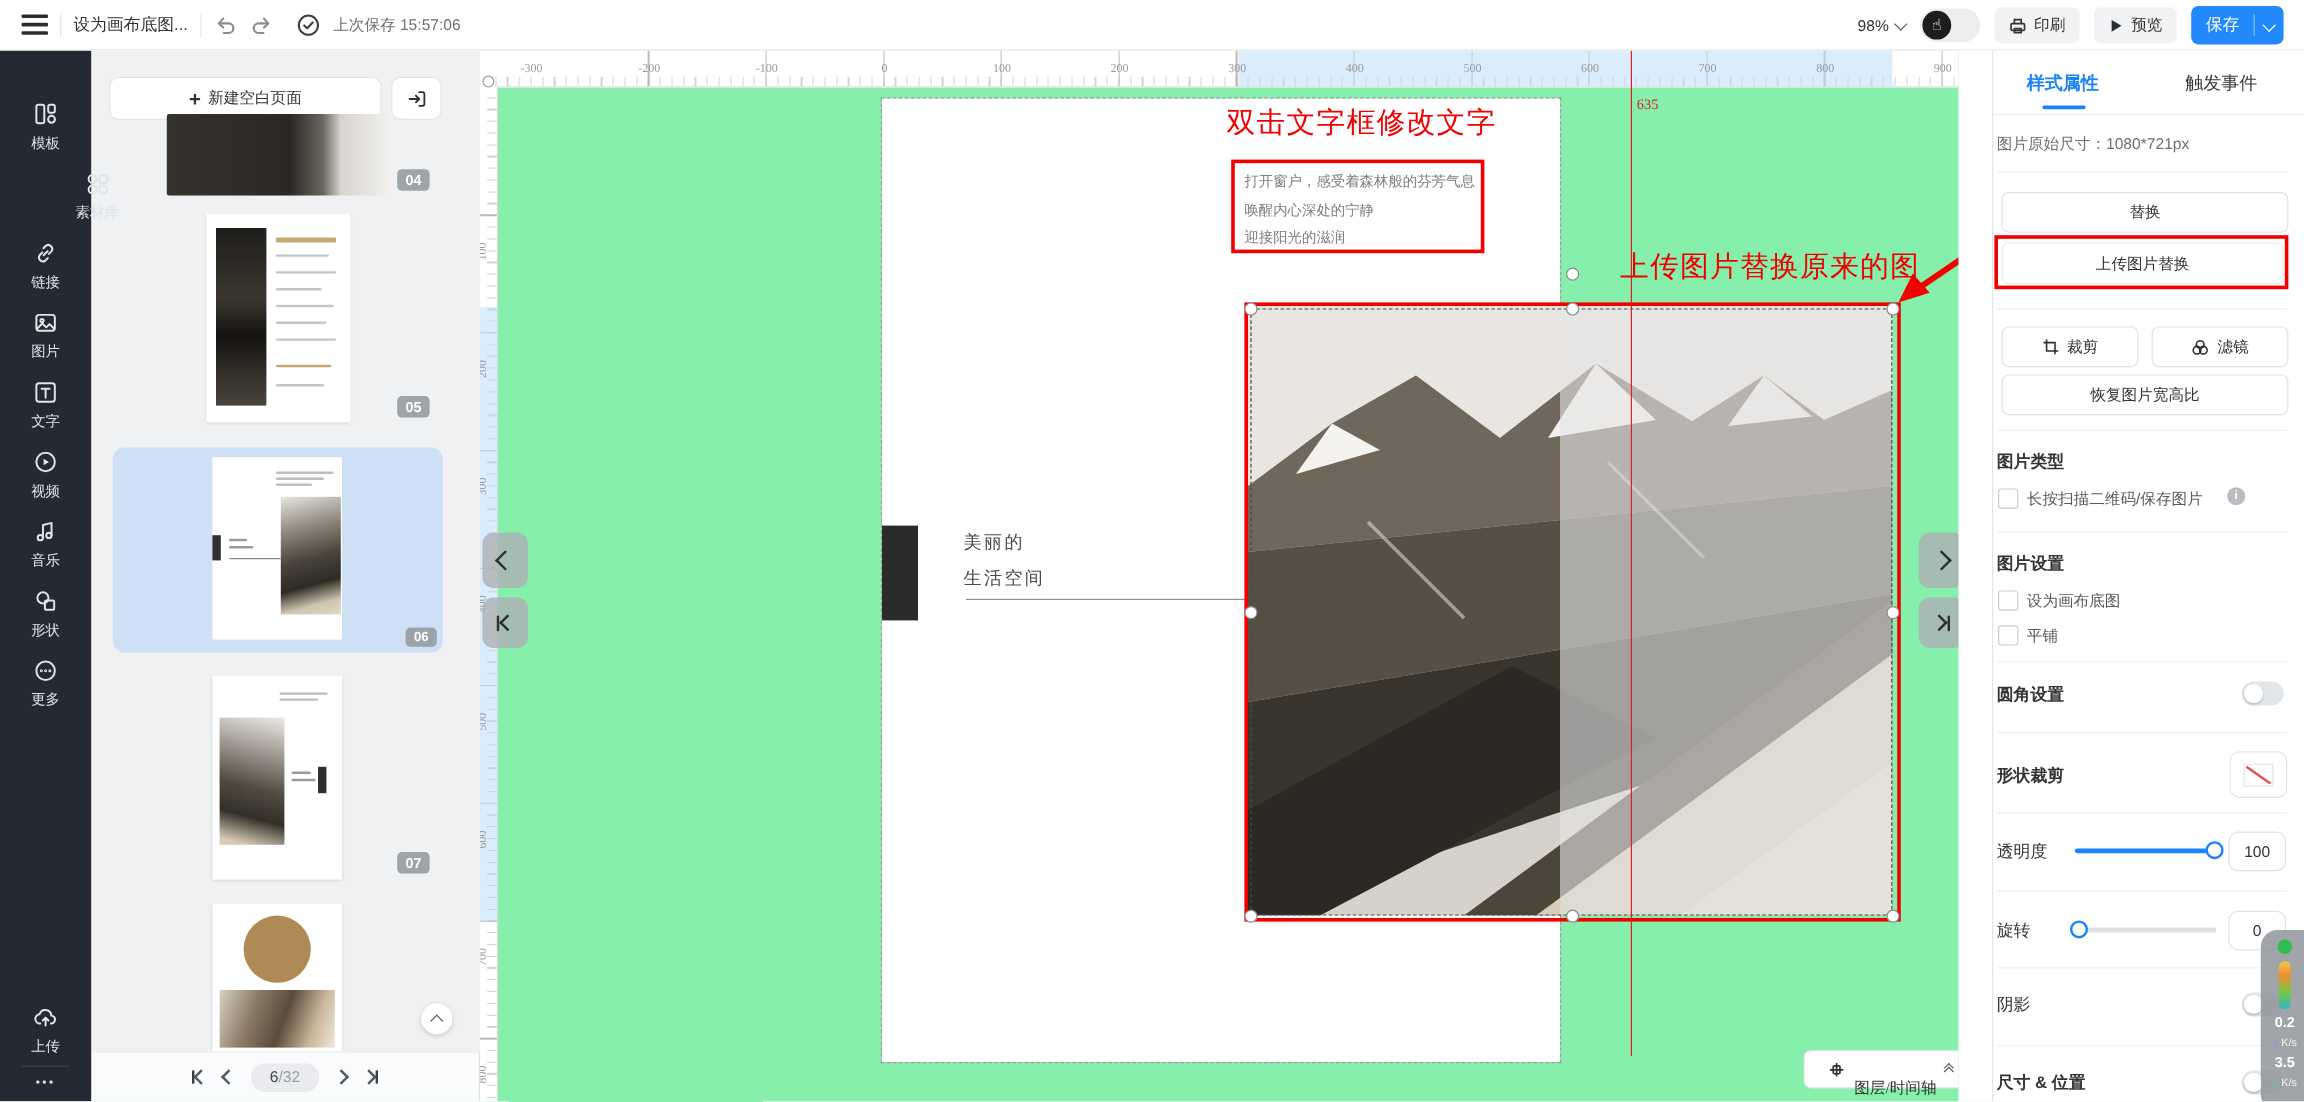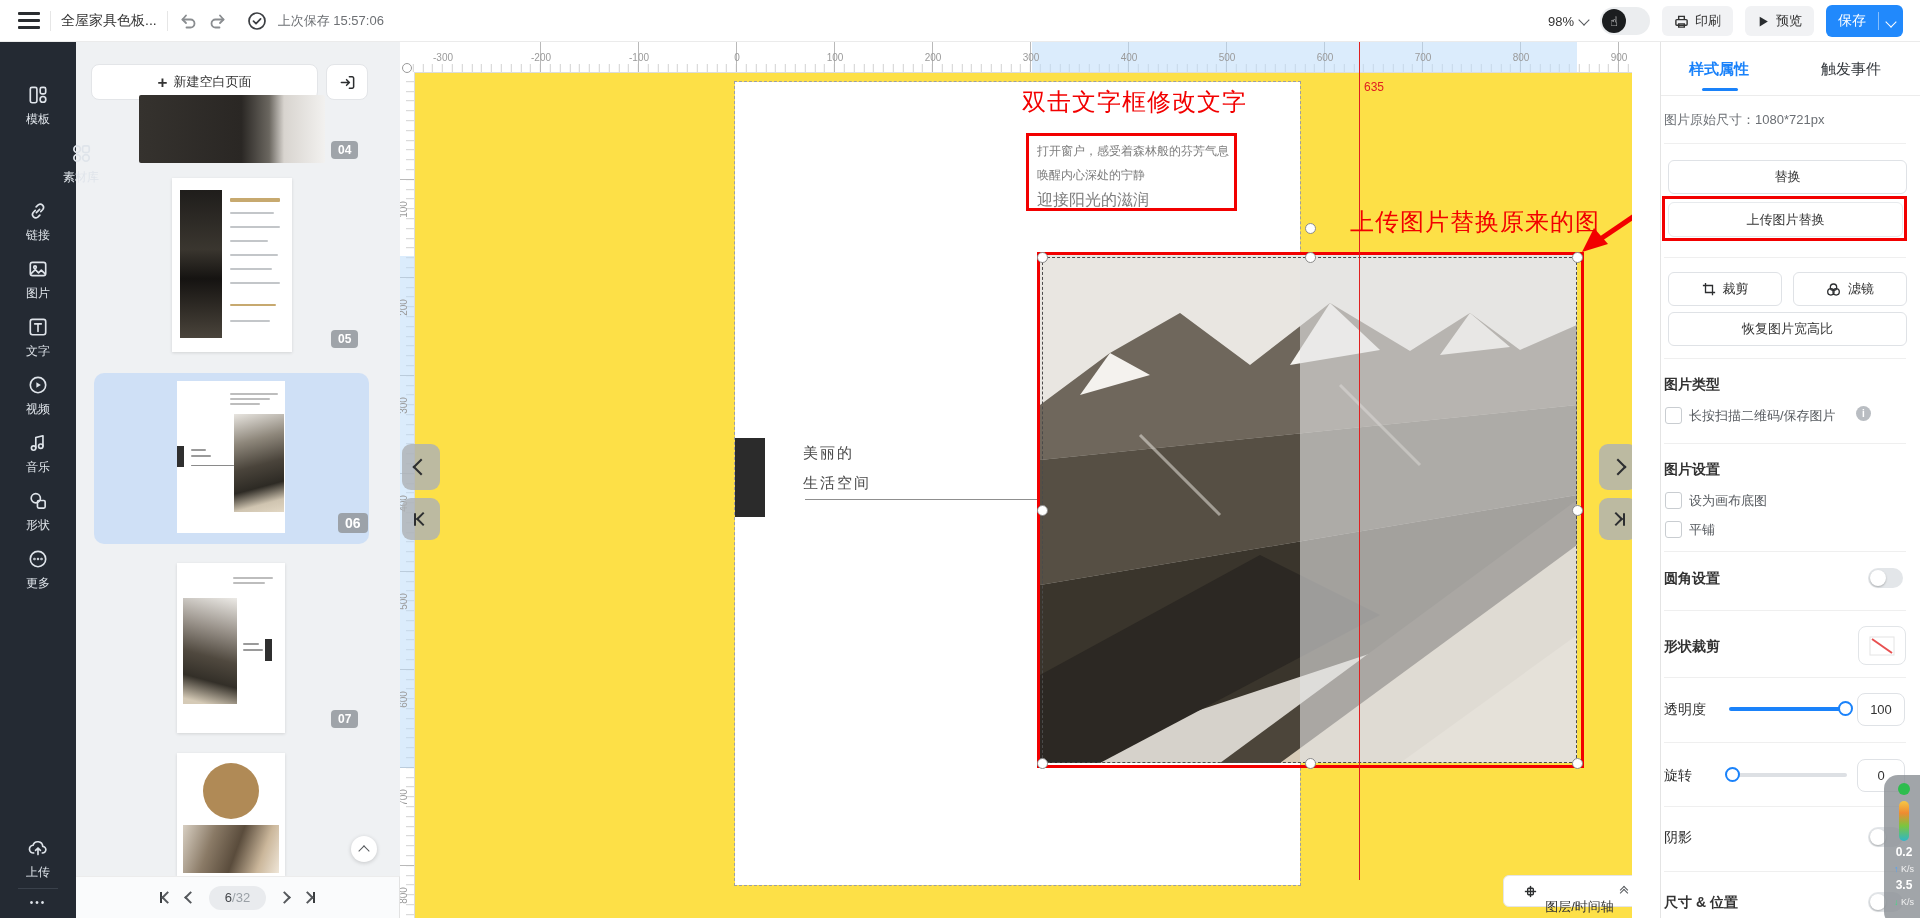--- a/index.html
+++ b/index.html
@@ -17,21 +17,21 @@
   
   #sidebar{left:0;top:42px;width:76px;height:876px;background:#242a33;z-index:25;}
   .sb-item{position:absolute;left:0;width:76px;display:flex;flex-direction:column;align-items:center;gap:5px;color:#dfe4ea;font-size:12px;cursor:pointer;}
   .sb-item svg{stroke:#dfe4ea;fill:none;stroke-width:1.5;stroke-linecap:round;stroke-linejoin:round;}
   
   #pagespanel{left:76px;top:42px;width:324px;height:834px;background:#eff1f3;border-right:1px solid #e2e2e2;overflow:hidden;}
   .badge{position:absolute;background:rgba(150,155,161,.9);color:#fff;font-size:12px;font-weight:bold;border-radius:4px;padding:2px 7px;}
   .wbtn{background:#fff;border:1px solid #e3e5e8;border-radius:8px;display:flex;align-items:center;justify-content:center;color:#333;font-size:13px;gap:6px;}
   .line{position:absolute;background:#c3c6c9;height:2px;border-radius:1px;}
   
-  #canvas{left:400px;top:42px;width:1232px;height:876px;background:#fde047;overflow:hidden;}
+  #canvas{left:400px;top:42px;width:1232px;height:876px;background:#86efac;overflow:hidden;font-family:Liberation Serif, serif;}
   .ruler-h{position:absolute;left:0;top:0;width:1260px;height:30px;background:#fff;border-bottom:1px solid #dcdcdc;
     background-image:
       repeating-linear-gradient(90deg,transparent 0 97px,#b9b9b9 97px 98px),
       repeating-linear-gradient(90deg,transparent 0 8.8px,#d2d2d2 8.8px 9.8px);
     background-size:100% 30px,100% 8px;background-repeat:repeat-x;background-position:43px 0,3.8px 22px;}
   .ruler-v{position:absolute;left:0;top:30px;width:14px;height:846px;background:#fff;border-right:1px solid #dcdcdc;
     background-image:
       repeating-linear-gradient(180deg,transparent 0 97px,#b9b9b9 97px 98px),
       repeating-linear-gradient(180deg,transparent 0 8.8px,#d2d2d2 8.8px 9.8px);
     background-size:14px 100%,8px 100%;background-repeat:repeat-y;background-position:0 10px,6px 0.2px;}
@@ -63,21 +63,21 @@
 
 <div id="app">
 
   <div id="topbar" class="abs flex" style="gap:10px;padding-left:18px;box-sizing:border-box;">
     <div style="display:flex;flex-direction:column;gap:4px;cursor:pointer;">
       <span style="width:22px;height:3px;background:#2a2d30;border-radius:1px;"></span>
       <span style="width:22px;height:3px;background:#2a2d30;border-radius:1px;"></span>
       <span style="width:22px;height:3px;background:#2a2d30;border-radius:1px;"></span>
     </div>
     <span class="vdiv"></span>
-    <span style="font-size:14px;color:#333;max-width:100px;overflow:hidden;white-space:nowrap;">全屋家具色板...</span>
+    <span style="font-size:14px;color:#333;max-width:100px;overflow:hidden;white-space:nowrap;">设为画布底图...</span>
     <span class="vdiv"></span>
     <span style="cursor:pointer;">
       <svg width="20" height="20" viewBox="0 0 20 20" fill="none" stroke="#8a8d90" stroke-width="1.8" stroke-linecap="round" stroke-linejoin="round">
           <path d="M4.5 8.5h8a4 4 0 0 1 0 8h-4"></path>
           <path d="M8 4.5 4.5 8.5 8 12"></path>
         </svg>
     </span>
     <span style="cursor:pointer;">
       <svg width="20" height="20" viewBox="0 0 20 20" fill="none" stroke="#8a8d90" stroke-width="1.8" stroke-linecap="round" stroke-linejoin="round">
           <path d="M15.5 8.5h-8a4 4 0 0 0 0 8h4"></path>
@@ -238,21 +238,21 @@
       <div class="abs" style="left:83px;top:8px;width:108px;height:152px;background:#fff;">
         <div class="line" style="left:53px;top:12px;width:48px;height:1.5px;background:#bdbdbd;"></div>
         <div class="line" style="left:53px;top:17px;width:40px;height:1.5px;background:#bdbdbd;"></div>
         <div class="line" style="left:53px;top:22px;width:30px;height:1.5px;background:#bdbdbd;"></div>
         <div class="abs" style="left:57px;top:33px;width:50px;height:98px;background:linear-gradient(165deg,#e8e5e0 0%,#8e877b 28%,#4a443b 52%,#2d2a24 72%,#cfc4b0 88%,#e3d8c4 100%);"></div>
         <div class="abs" style="left:0;top:65px;width:7px;height:21px;background:#2f2f2f;"></div>
         <div class="line" style="left:14px;top:68px;width:15px;height:2px;background:#9a9a9a;"></div>
         <div class="line" style="left:14px;top:74px;width:20px;height:2px;background:#9a9a9a;"></div>
         <div class="line" style="left:14px;top:84px;width:43px;height:1px;background:#8a8a8a;"></div>
       </div>
-      <div class="badge" style="left:244px;top:140px;font-size:14px;">06</div>
+      <div class="badge" style="left:244px;top:150px;font-size:11px;">06</div>
     </div>
 
     <div class="abs" style="left:101px;top:521px;width:108px;height:170px;background:#fff;box-shadow:0 1px 3px rgba(0,0,0,.12);cursor:pointer;">
       <div class="line" style="left:56px;top:14px;width:40px;height:1.5px;background:#bdbdbd;"></div>
       <div class="line" style="left:56px;top:19px;width:32px;height:1.5px;background:#bdbdbd;"></div>
       <div class="abs" style="left:6px;top:35px;width:54px;height:106px;background:linear-gradient(195deg,#eceae6 0%,#99928a 30%,#50493f 55%,#332f28 75%,#d5cab6 95%);"></div>
       <div class="abs" style="left:88px;top:76px;width:7px;height:22px;background:#2f2f2f;"></div>
       <div class="line" style="left:66px;top:80px;width:16px;height:2px;background:#9a9a9a;"></div>
       <div class="line" style="left:66px;top:86px;width:20px;height:2px;background:#9a9a9a;"></div>
     </div>
@@ -325,21 +325,21 @@
     <div class="abs" style="left:335px;top:396px;width:30px;height:79px;background:#2b2b2b;z-index:4;"></div>
     <div class="abs" style="left:403px;top:396px;z-index:4;font-size:15px;color:#4b4b4b;letter-spacing:2px;line-height:30px;">
       <div>美丽的</div>
       <div>生活空间</div>
     </div>
     <div class="abs" style="left:405px;top:457px;width:233px;height:1px;background:#8f8f8f;z-index:4;"></div>
 
     <div class="abs" style="left:626px;top:91px;width:205px;height:72px;border:3px solid #f20000;z-index:6;background:#fff;">
       <div style="position:absolute;left:8px;top:7px;font-size:12px;color:#7d7d7d;white-space:nowrap;">打开窗户，感受着森林般的芬芳气息</div>
       <div style="position:absolute;left:8px;top:31px;font-size:12px;color:#7d7d7d;text-align:center;">唤醒内心深处的宁静</div>
-      <div style="position:absolute;left:8px;top:54px;font-size:16px;color:#7d7d7d;">迎接阳光的滋润</div>
+      <div style="position:absolute;left:8px;top:54px;font-size:12px;color:#7d7d7d;">迎接阳光的滋润</div>
     </div>
     <div class="red-note" style="left:622px;top:44px;">双击文字框修改文字</div>
 
     <div class="abs" style="left:640px;top:213px;width:537px;height:508px;z-index:3;">
       <svg width="537" height="508" viewBox="0 0 537 508" preserveAspectRatio="none">
         <rect width="537" height="508" fill="#d6d2cb"></rect>
         <polygon points="0,0 537,0 537,70 480,95 430,58 370,96 290,48 210,110 140,58 70,98 0,150" fill="#e9e6e1"></polygon>
         <polygon points="0,150 70,98 140,58 210,110 290,48 370,96 430,58 480,95 537,70 537,150 0,205" fill="#6f675c"></polygon>
         <polygon points="70,98 110,120 40,140" fill="#f4f2ee"></polygon>
         <polygon points="290,48 340,95 250,110" fill="#f4f2ee"></polygon>

